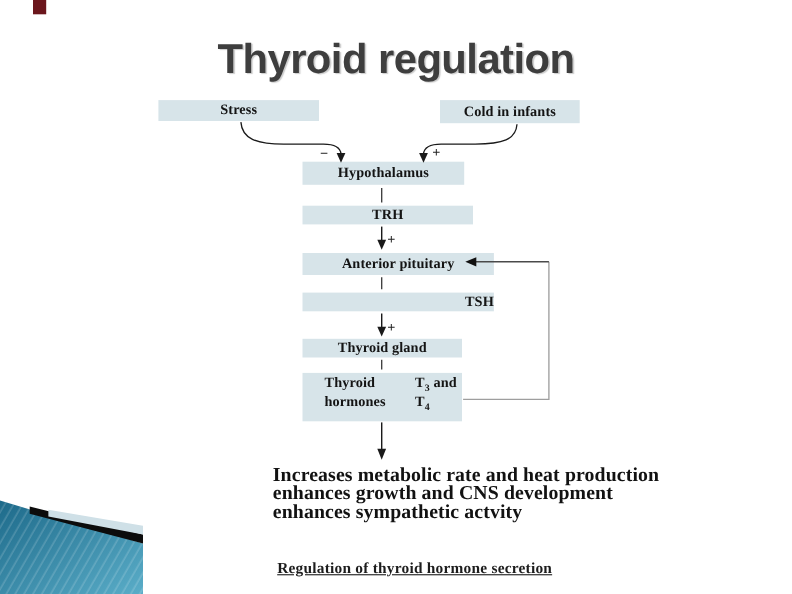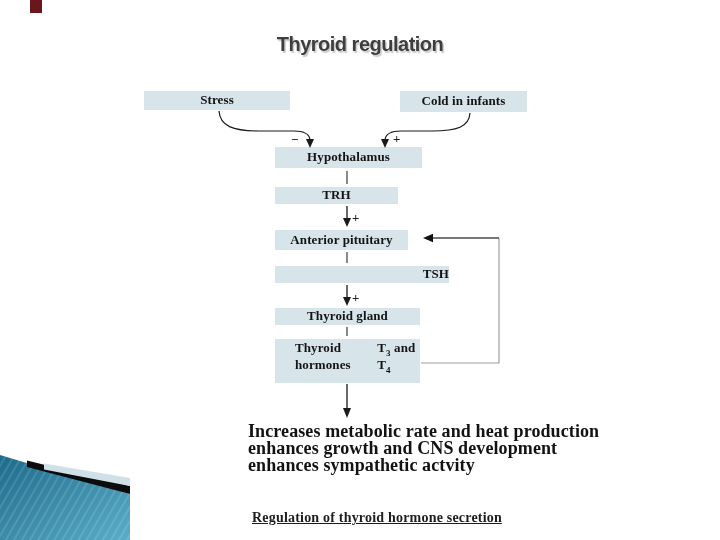--- a/index.html
+++ b/index.html
@@ -2,31 +2,31 @@
 <html><head>
 <meta charset="utf-8">
 <style>
   html,body{margin:0;padding:0;background:#fff;}
   .slide{position:relative;width:720px;height:540px;background:#ffffff;overflow:hidden;
          font-family:"Liberation Serif",serif;}
 
   .accent-bar{position:absolute;left:30px;top:0;width:12px;height:13px;background:#6b161c;}
 
   .title{position:absolute;top:33px;left:0;width:720px;margin:0;text-align:center;
-         font-family:"Liberation Sans",sans-serif;font-size:20px;font-weight:bold;
+         font-family:"Liberation Sans",sans-serif;font-size:38px;font-weight:bold;
          color:#3e3e3e;letter-spacing:-0.5px;
          text-shadow:1.5px 1.5px 1px rgba(160,160,160,0.55);}
 
   .box{position:absolute;background:#d7e4e9;display:flex;align-items:center;justify-content:center;
        font-weight:bold;font-size:13px;color:#141414;line-height:1.1;letter-spacing:0.1px;}
   .box-stress{left:144px;top:91px;width:146px;height:19px;}
   .box-cold{left:400px;top:91px;width:127px;height:21px;}
   .box-hypothalamus{left:275px;top:147px;width:147px;height:21px;}
-  .box-trh{left:275px;top:187px;width:123px;height:17px;}
-  .box-anterior{left:275px;top:230px;width:133px;height:20px;}
+  .box-trh{left:275px;top:187px;width:155px;height:17px;}
+  .box-anterior{left:275px;top:230px;width:174px;height:20px;}
   .box-tsh{left:275px;top:266px;width:174px;height:17px;justify-content:flex-end;}
   .box-gland{left:275px;top:308px;width:145px;height:17px;}
   .box-hormones{left:275px;top:339px;width:145px;height:44px;
                 align-items:flex-start;justify-content:center;padding-left:20px;
                 box-sizing:border-box;line-height:17px;}
   .box-hormones sub{font-size:9px;line-height:0;}
 
   .sign{position:absolute;font-size:13px;font-weight:bold;color:#222;}
 
   .connectors{position:absolute;left:0;top:0;pointer-events:none;}

